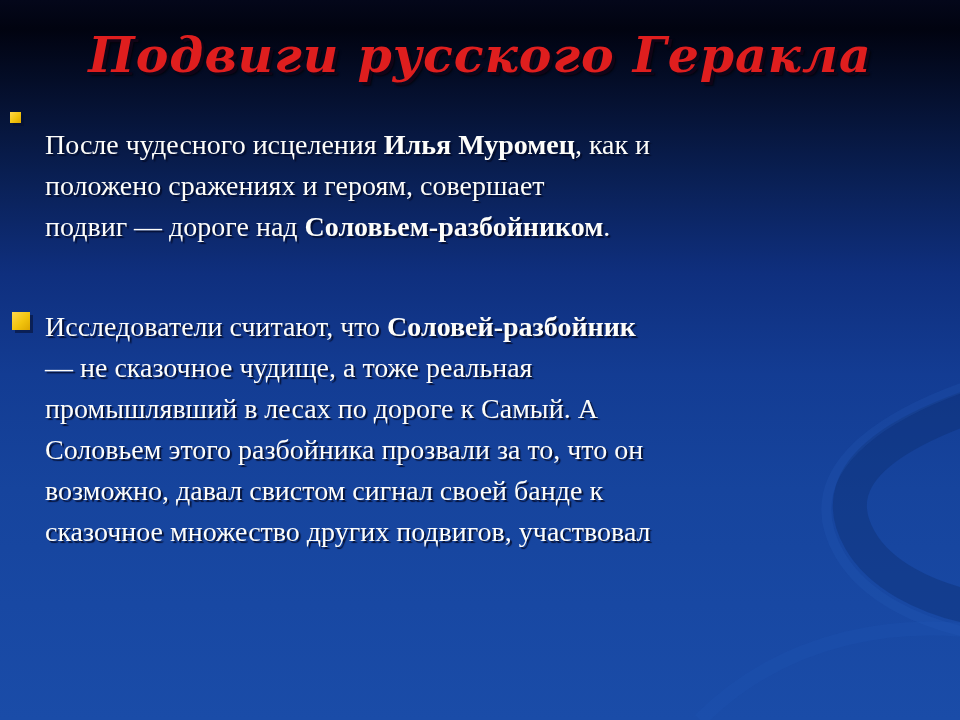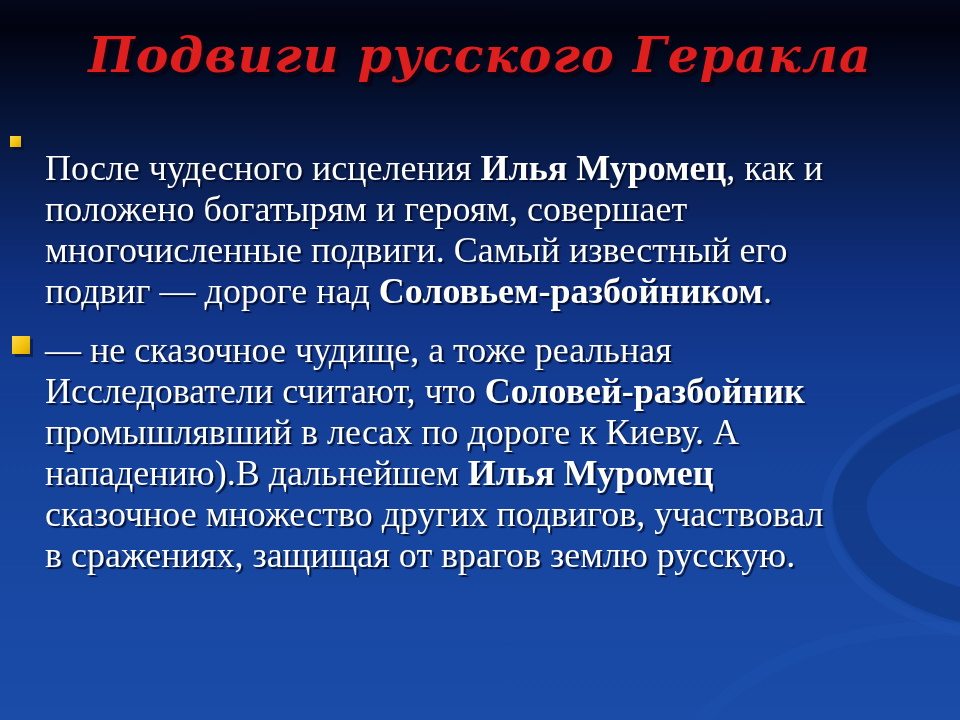--- a/index.html
+++ b/index.html
@@ -33,25 +33,24 @@
     font-size:49px;
     letter-spacing:1px;
     color:#df1e1e;
     text-shadow:3px 3px 0 rgba(20,5,25,0.85), 4px 4px 2px rgba(0,0,0,0.6);
     white-space:nowrap;
   }
   .para{
     position:absolute;
     left:45px;
     color:#fdfdfa;
-    font-size:36px;
+    font-size:28px;
     line-height:41px;
     text-shadow:2px 2px 1px rgba(4,10,40,0.85);
     white-space:nowrap;
-    margin-top:24px;
   }
   .para .line{height:41px;}
   .para b{font-weight:bold;}
   .para-1{top:124px;}
   .para-2{top:306px;}
   .bullet{
     position:absolute;
     display:block;
     background:linear-gradient(135deg,#ffd84d 0%,#f2c40e 55%,#dca700 100%);
     box-shadow:3px 3px 0 rgba(5,15,45,0.55);
@@ -69,28 +68,27 @@
     <path d="M 1060 360 C 880 400, 790 470, 840 555 C 890 640, 1060 660, 1120 620" fill="none" stroke="#2d62c4" stroke-width="10" opacity="0.18"></path>
     <path d="M 700 720 C 780 640, 900 610, 1020 640" fill="none" stroke="#2d62c4" stroke-width="14" opacity="0.12"></path>
   </svg>
 
   <div class="title">Подвиги русского Геракла</div>
 
   <div id="para-container">
       <div class="para para-1">
         <span class="bullet"></span>
         <div class="line"><span>После чудесного исцеления </span><b>Илья Муромец</b><span>, как и</span></div>
-        <div class="line"><span>положено богатырям и героям, совершает</span></div>
-        <div class="line"><span>многочисленные подвиги. Самый известный его</span></div>
+        <div class="line"><span>положено сражениях и героям, совершает</span></div>
         <div class="line"><span>подвиг — дороге над </span><b>Соловьем-разбойником</b><span>.</span></div>
       </div>
       <div class="para para-2">
         <span class="bullet"></span>
+        <div class="line"><span>Исследователи считают, что </span><b>Соловей-разбойник</b></div>
         <div class="line"><span>— не сказочное чудище, а тоже реальная</span></div>
-        <div class="line"><span>Исследователи считают, что </span><b>Соловей-разбойник</b></div>
-        <div class="line"><span>промышлявший в лесах по дороге к Киеву. А</span></div>
-        <div class="line"><span>нападению).В дальнейшем </span><b>Илья Муромец</b></div>
+        <div class="line"><span>промышлявший в лесах по дороге к Самый. А</span></div>
+        <div class="line"><span>Соловьем этого разбойника прозвали за то, что он</span></div>
+        <div class="line"><span>возможно, давал свистом сигнал своей банде к</span></div>
         <div class="line"><span>сказочное множество других подвигов, участвовал</span></div>
-        <div class="line"><span>в сражениях, защищая от врагов землю русскую.</span></div>
       </div>
     </div>
 
 </div>
 
 </body></html>

